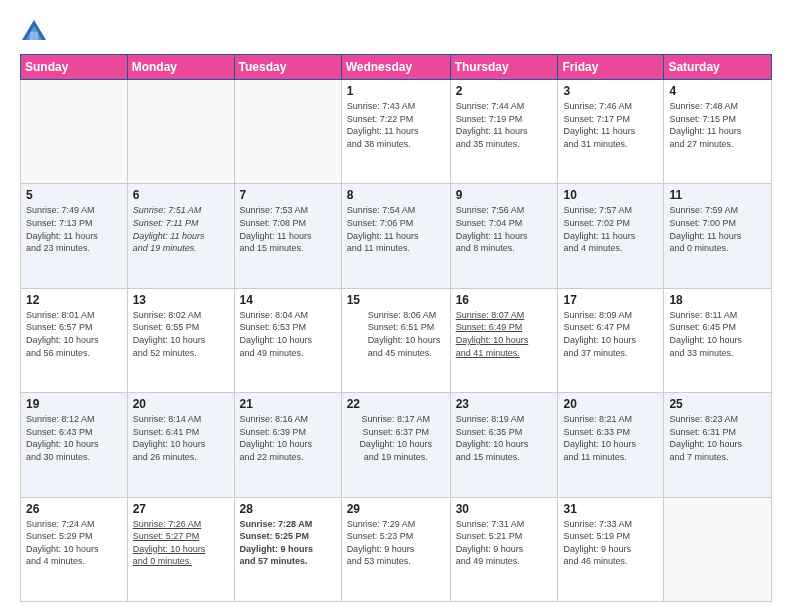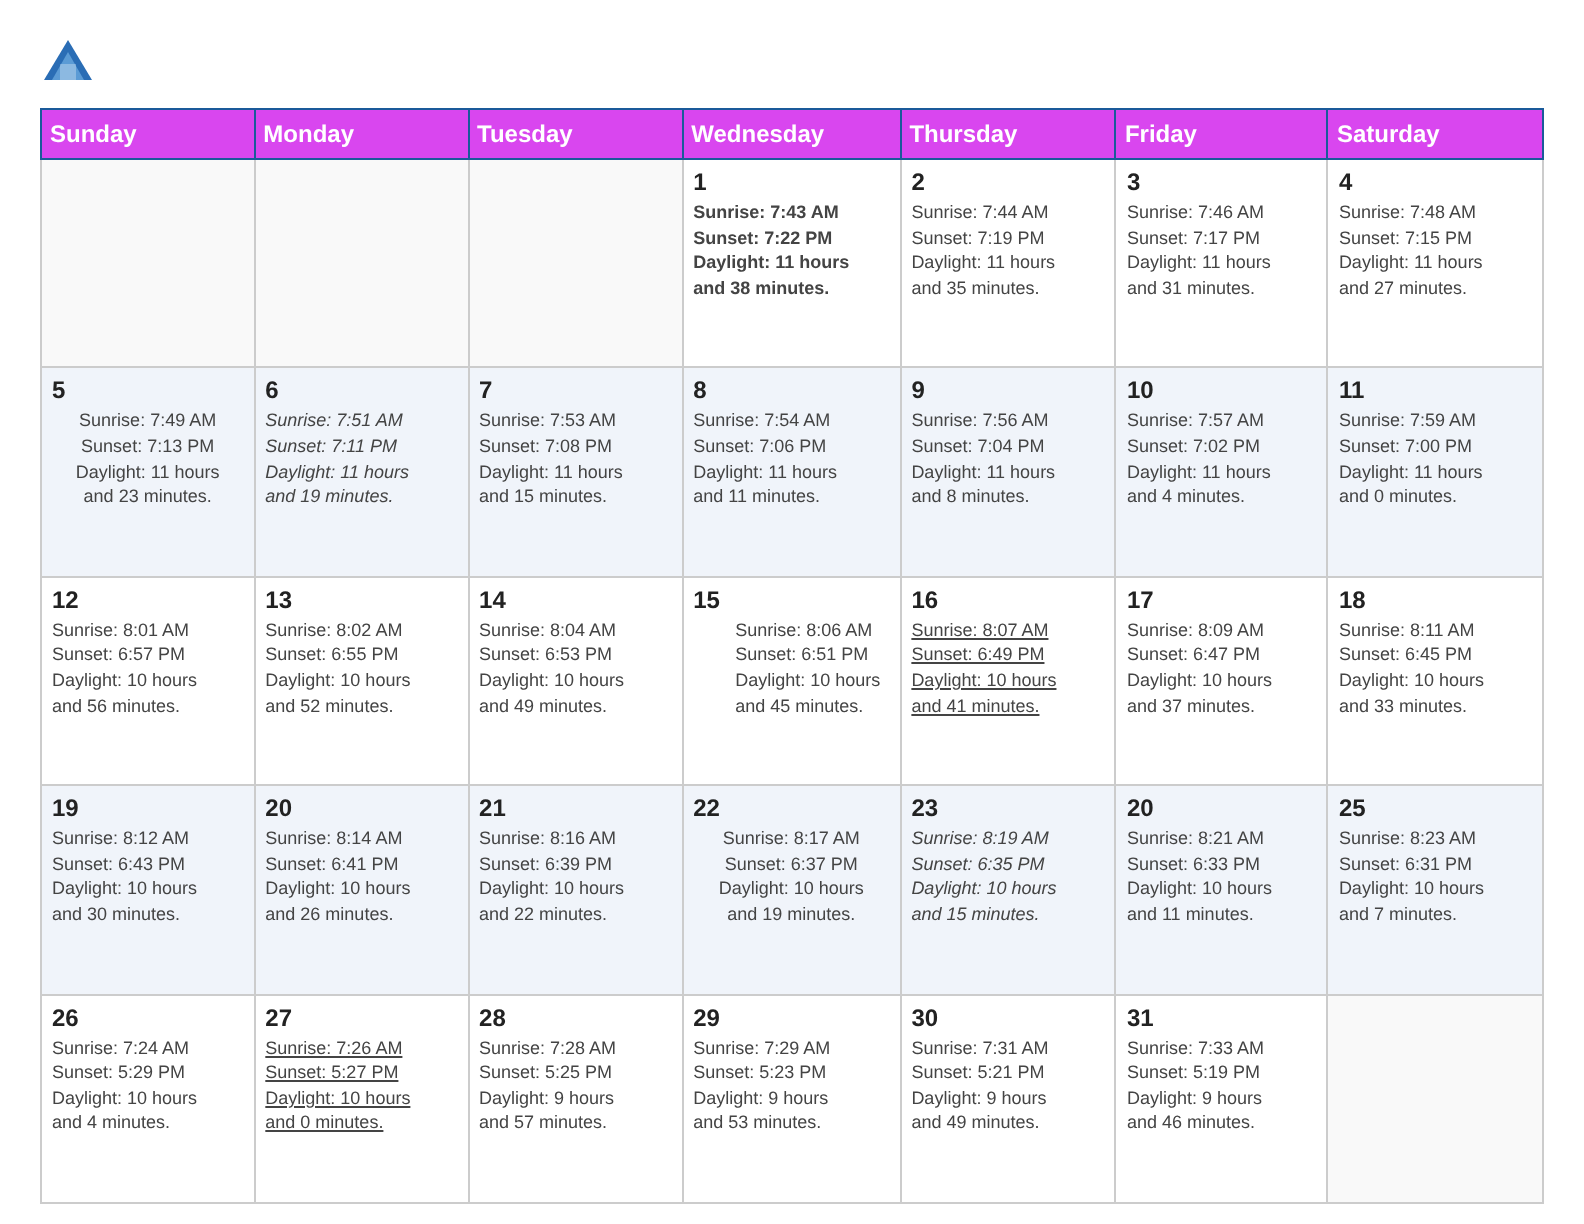--- a/index.html
+++ b/index.html
@@ -52,21 +52,21 @@
       font-size: 14px;
       color: #555;
       margin-top: 2px;
     }
     .calendar {
       width: 100%;
       border-collapse: collapse;
       flex: 1;
     }
     .calendar th {
-      background: #d946ef;
+      background: #ec4899;
       color: #fff;
       font-size: 12px;
       font-weight: bold;
       padding: 5px 4px;
       text-align: left;
       border: 1px solid #1a5a9a;
     }
     .calendar td {
       border: 1px solid #ccc;
       vertical-align: top;
@@ -128,21 +128,21 @@
           <th>Saturday</th>
         </tr>
     </thead>
     <tbody id="calendar-body">
     <tr>
           <td class="empty"></td>
           <td class="empty"></td>
           <td class="empty"></td>
           <td>
             <div class="day-number">1</div>
-            <div class="day-info" style="white-space: pre-line; font-weight: bold;">Sunrise: 7:43 AM
+            <div class="day-info" style="white-space: pre-line;">Sunrise: 7:43 AM
 Sunset: 7:22 PM
 Daylight: 11 hours
 and 38 minutes.</div>
           </td>
           <td>
             <div class="day-number">2</div>
             <div class="day-info" style="white-space: pre-line;">Sunrise: 7:44 AM
 Sunset: 7:19 PM
 Daylight: 11 hours
 and 35 minutes.</div>
@@ -158,21 +158,21 @@
             <div class="day-number">4</div>
             <div class="day-info" style="white-space: pre-line;">Sunrise: 7:48 AM
 Sunset: 7:15 PM
 Daylight: 11 hours
 and 27 minutes.</div>
           </td>
         </tr>
         <tr class="alt-row">
           <td>
             <div class="day-number">5</div>
-            <div class="day-info" style="white-space: pre-line; text-align: center;">Sunrise: 7:49 AM
+            <div class="day-info" style="white-space: pre-line;">Sunrise: 7:49 AM
 Sunset: 7:13 PM
 Daylight: 11 hours
 and 23 minutes.</div>
           </td>
           <td>
             <div class="day-number">6</div>
             <div class="day-info" style="white-space: pre-line; font-style: italic;">Sunrise: 7:51 AM
 Sunset: 7:11 PM
 Daylight: 11 hours
 and 19 minutes.</div>
@@ -288,21 +288,21 @@
           </td>
           <td>
             <div class="day-number">22</div>
             <div class="day-info" style="white-space: pre-line; text-align: center;">Sunrise: 8:17 AM
 Sunset: 6:37 PM
 Daylight: 10 hours
 and 19 minutes.</div>
           </td>
           <td>
             <div class="day-number">23</div>
-            <div class="day-info" style="white-space: pre-line; font-style: italic;">Sunrise: 8:19 AM
+            <div class="day-info" style="white-space: pre-line;">Sunrise: 8:19 AM
 Sunset: 6:35 PM
 Daylight: 10 hours
 and 15 minutes.</div>
           </td>
           <td>
             <div class="day-number">20</div>
             <div class="day-info" style="white-space: pre-line;">Sunrise: 8:21 AM
 Sunset: 6:33 PM
 Daylight: 10 hours
 and 11 minutes.</div>
@@ -325,21 +325,21 @@
           </td>
           <td>
             <div class="day-number">27</div>
             <div class="day-info" style="white-space: pre-line; text-decoration: underline;">Sunrise: 7:26 AM
 Sunset: 5:27 PM
 Daylight: 10 hours
 and 0 minutes.</div>
           </td>
           <td>
             <div class="day-number">28</div>
-            <div class="day-info" style="white-space: pre-line;">Sunrise: 7:28 AM
+            <div class="day-info" style="white-space: pre-line; font-weight: bold;">Sunrise: 7:28 AM
 Sunset: 5:25 PM
 Daylight: 9 hours
 and 57 minutes.</div>
           </td>
           <td>
             <div class="day-number">29</div>
             <div class="day-info" style="white-space: pre-line;">Sunrise: 7:29 AM
 Sunset: 5:23 PM
 Daylight: 9 hours
 and 53 minutes.</div>

